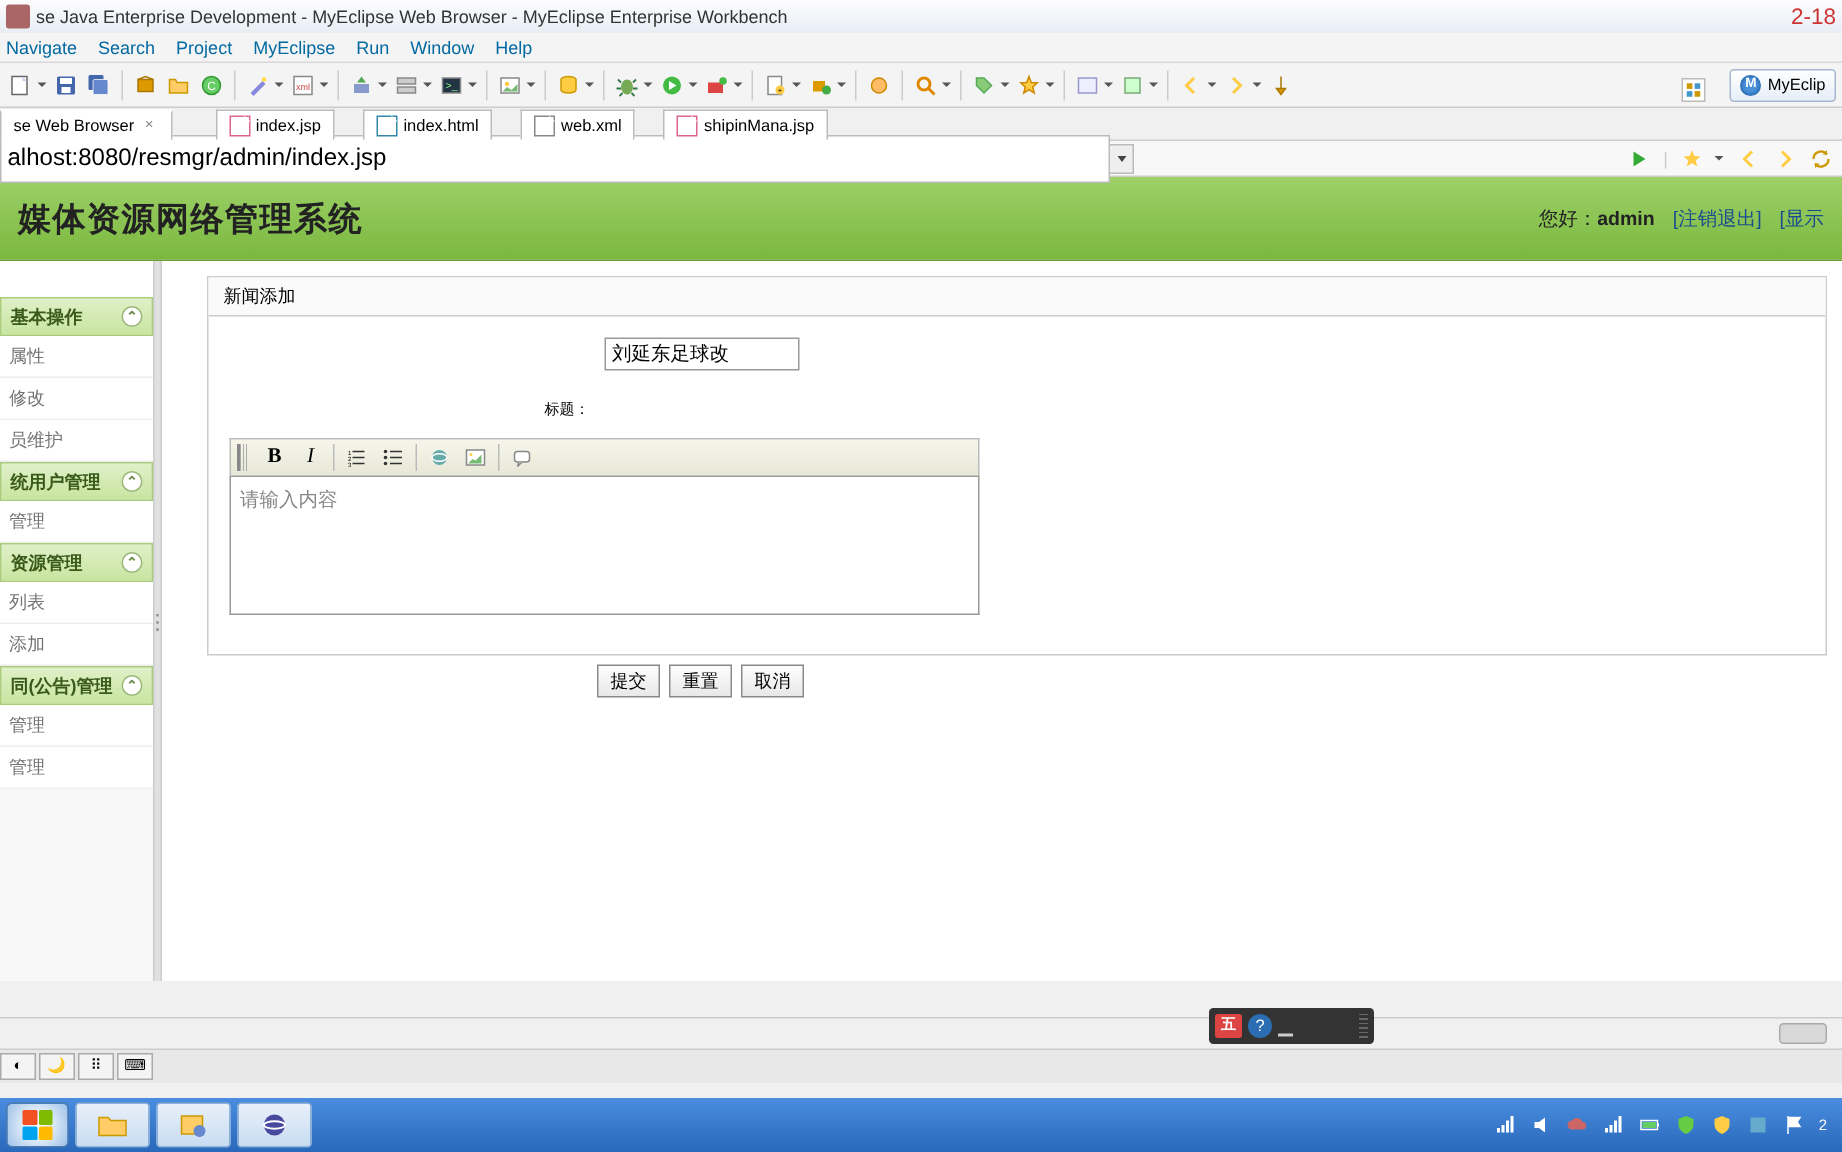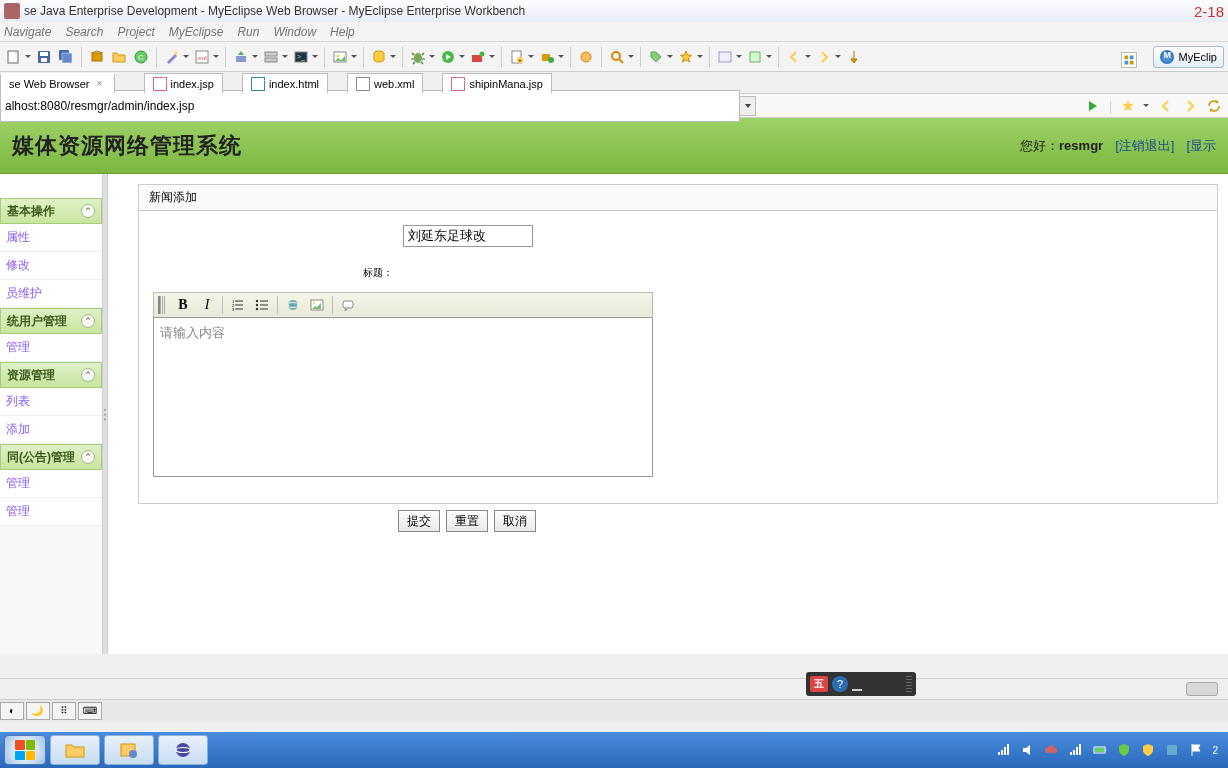--- a/index.html
+++ b/index.html
@@ -2,21 +2,21 @@
 <html><head>
 <meta charset="utf-8">
 <style>
 * { margin: 0; padding: 0; box-sizing: border-box; font-family: "Microsoft YaHei", Tahoma, Arial, sans-serif; }
 body { background: #f0f0f0; width: 1228px; height: 768px; overflow: hidden; font-size: 12px; }
 
 .titlebar { height: 22px; background: linear-gradient(#fdfdfe,#e8edf5); display: flex; align-items: center; padding: 0 4px; color: #333; }
 .titlebar .icon { width: 16px; height: 16px; margin-right: 4px; background: #a66; border-radius: 2px; }
 .titlebar .right { margin-left: auto; display: flex; gap: 2px; }
 
-.menubar { height: 20px; background: #f4f4f4; display: flex; align-items: center; padding: 0 4px; gap: 14px; color: #737373; border-bottom: 1px solid #d8d8d8; font-style: italic; }
+.menubar { height: 20px; background: #f4f4f4; display: flex; align-items: center; padding: 0 4px; gap: 14px; color: #0369a1; border-bottom: 1px solid #d8d8d8; }
 .menubar span { cursor: default; }
 
 .toolbar { height: 30px; background: #f4f4f4; border-bottom: 1px solid #ccc; display: flex; align-items: center; padding: 0 4px; gap: 2px; }
 .tbicon { width: 20px; height: 20px; display: inline-flex; align-items: center; justify-content: center; border-radius: 2px; }
 .tbicon svg { width: 16px; height: 16px; }
 .tbsep { width: 1px; height: 20px; background: #ccc; margin: 0 3px; }
 .tbdrop { width: 8px; height: 20px; display: inline-flex; align-items: center; justify-content: center; margin-left: -2px; }
 .tbdrop::after { content: ""; border-left: 3px solid transparent; border-right: 3px solid transparent; border-top: 3px solid #555; }
 .toolbar-right { margin-left: auto; display: flex; align-items: flex-end; gap: 16px; }
 .persp { height: 22px; border: 1px solid #a6b8cf; background: linear-gradient(#fff,#e6eef8); padding: 0 6px; display: flex; align-items: center; gap: 4px; border-radius: 3px; font-size: 11px; }
@@ -28,57 +28,57 @@
 .etab { height: 20px; border: 1px solid #bbb; border-bottom: none; background: #fff; padding: 0 8px; display: flex; align-items: center; gap: 4px; font-size: 11px; margin-right: -1px; position: relative; }
 .etab.active { background: #fff; border-top: 2px solid #fff; z-index: 2; }
 .etab .tclose { width: 12px; height: 12px; font-size: 10px; color: #888; text-align: center; line-height: 12px; }
 .fileicon { width: 14px; height: 14px; background: #fff; border: 1px solid #888; position: relative; }
 .fileicon::before { content: ""; position: absolute; right: -1px; top: -1px; border-left: 4px solid #fff; border-top: 4px solid transparent; }
 .fileicon.jsp { border-color: #d68; }
 .fileicon.html { border-color: #38a; }
 .fileicon.xml { border-color: #888; }
 
 .addrbar { height: 24px; background: #f8f8f8; display: flex; align-items: center; border-bottom: 1px solid #ccc; }
-.addr-input { flex: 0 0 740px; height: 32px; border: 1px solid #bbb; background: #fff; padding: 0 4px; font-size: 12px; display: flex; align-items: center; }
+.addr-input { flex: 0 0 740px; height: 32px; border: 1px solid #bbb; background: #fff; padding: 0 4px; font-size: 16px; display: flex; align-items: center; }
 .addr-drop { width: 16px; height: 20px; border: 1px solid #bbb; border-left: none; background: #eee; display: flex; align-items: center; justify-content: center; }
 .addr-drop::after { content: ""; border-left: 3px solid transparent; border-right: 3px solid transparent; border-top: 4px solid #444; }
 .addr-right { margin-left: auto; display: flex; align-items: center; gap: 8px; padding-right: 6px; }
 .addr-ico { width: 16px; height: 16px; display: flex; align-items: center; justify-content: center; }
 
 .page-header { height: 56px; background: linear-gradient(#9ed168,#7ab83f); display: flex; align-items: center; padding: 0 12px; color: #222; border-bottom: 1px solid #6a9d34; }
 .page-title { font-size: 22px; font-weight: bold; letter-spacing: 1px; }
 .header-right { margin-left: auto; display: flex; align-items: center; gap: 12px; font-size: 13px; }
 .header-right b { font-weight: bold; }
 .header-link { color: #1a4d8f; }
 
 .page-body { display: flex; height: 480px; background: #fff; }
 .sidebar { width: 102px; background: #f8f8f8; display: flex; flex-direction: column; margin-top: 24px; }
 .sidehead { height: 26px; background: linear-gradient(#dff0c8,#c8e5a0); border: 1px solid #a8cc78; display: flex; align-items: center; padding: 0 6px; font-size: 12px; color: #3a5a1a; font-weight: bold; }
 .sidehead .collapse { margin-left: auto; width: 14px; height: 14px; border: 1px solid #9bb87a; border-radius: 7px; background: #fff; font-size: 9px; text-align: center; line-height: 12px; color: #6a8a4a; }
-.sideitem { height: 28px; display: flex; align-items: center; padding: 0 6px; font-size: 12px; color: #8b5cf6; background: #fff; border-bottom: 1px solid #eee; }
+.sideitem { height: 28px; display: flex; align-items: center; padding: 0 6px; font-size: 12px; color: #737373; background: #fff; border-bottom: 1px solid #eee; }
 .side-splitter { width: 6px; background: #e0e0e0; border-left: 1px solid #ccc; border-right: 1px solid #ccc; display: flex; align-items: center; justify-content: center; }
 .side-splitter::after { content: "⋮"; color: #888; font-size: 14px; }
 
 .content { flex: 1; padding: 10px 10px 10px 30px; background: #fff; }
 .panel { border: 1px solid #ccc; }
 .panel-head { height: 26px; border-bottom: 1px solid #ccc; padding: 0 10px; display: flex; align-items: center; background: #fafafa; }
 .panel-body { padding: 14px; }
 .form-row { display: flex; margin-bottom: 12px; }
 .form-label { width: 250px; text-align: right; padding-right: 10px; padding-top: 4px; font-size: 10px; margin-top: 37px; }
 .form-field { flex: 1; }
 .text-input { width: 130px; height: 22px; border: 1px solid #999; padding: 0 4px; font-size: 13px; }
 
 .editor-wrap { width: 500px; }
 .editor-tb { height: 26px; background: linear-gradient(#f5f5ea,#e8e8d8); border: 1px solid #bbb; border-bottom: 1px solid #999; display: flex; align-items: center; padding: 0 4px; gap: 2px; }
 .et-handle { width: 8px; height: 18px; margin-right: 4px; background: repeating-linear-gradient(90deg,#aaa,#aaa 1px,transparent 1px,transparent 2px); border-left: 2px solid #888; }
 .etbtn { width: 22px; height: 20px; display: flex; align-items: center; justify-content: center; font-family: "Times New Roman", serif; font-size: 14px; cursor: default; border-radius: 2px; }
 .etbtn.bold { font-weight: bold; }
 .etbtn.ital { font-style: italic; }
 .etsep { width: 1px; height: 18px; background: #bbb; margin: 0 2px; }
-.editor-area { width: 500px; height: 159px; border: 1px solid #999; border-top: none; background: #fff; padding: 6px; font-size: 13px; color: #888; }
+.editor-area { width: 500px; height: 92px; border: 1px solid #999; border-top: none; background: #fff; padding: 6px; font-size: 13px; color: #888; }
 
 .btn-row { display: flex; gap: 6px; margin-left: 260px; align-items: center; }
 .fbtn { height: 22px; padding: 0 8px; border: 1px solid #888; background: linear-gradient(#fefefe,#e8e8e8); font-size: 12px; cursor: default; }
 
 .bottom-area { position: absolute; left: 0; right: 0; top: 678px; height: 60px; }
 .bstrip { height: 22px; background: #f0f0f0; border-top: 1px solid #ccc; border-bottom: 1px solid #ccc; display: flex; align-items: center; justify-content: flex-end; padding-right: 10px; }
 .bblob { width: 32px; height: 14px; background: #d8d8d8; border: 1px solid #aaa; border-radius: 3px; }
 .ime-bar { height: 22px; background: #e8e8e8; display: flex; align-items: center; }
 .ime-btn { width: 24px; height: 18px; border: 1px solid #aaa; background: #f4f4f4; margin-right: 2px; font-size: 10px; text-align: center; line-height: 16px; }
 .ime-float { position: absolute; left: 806px; top: -6px; width: 110px; height: 24px; background: #333; border-radius: 3px; display: flex; align-items: center; padding: 0 4px; gap: 4px; }
@@ -386,21 +386,21 @@
           <path d="M3 8a5 5 0 019-3M13 8a5 5 0 01-9 3" fill="none" stroke="#c90" stroke-width="1.5"></path>
           <path d="M12 2v3h-3M4 14v-3h3" fill="#c90"></path>
         </svg>
       </span>
   </div>
 </div>
 
 <div class="page-header">
   <span class="page-title">媒体资源网络管理系统</span>
   <div class="header-right">
-    <span><span>您好：</span><b>resmgr</b></span>
+    <span><span>您好：</span><b>admin</b></span>
     <span class="header-link">[注销退出]</span>
     <span class="header-link">[显示</span>
   </div>
 </div>
 
 <div class="page-body">
   <div class="sidebar">
     <div class="sidehead">
         <span>基本操作</span>
         <span class="collapse">⌃</span>

